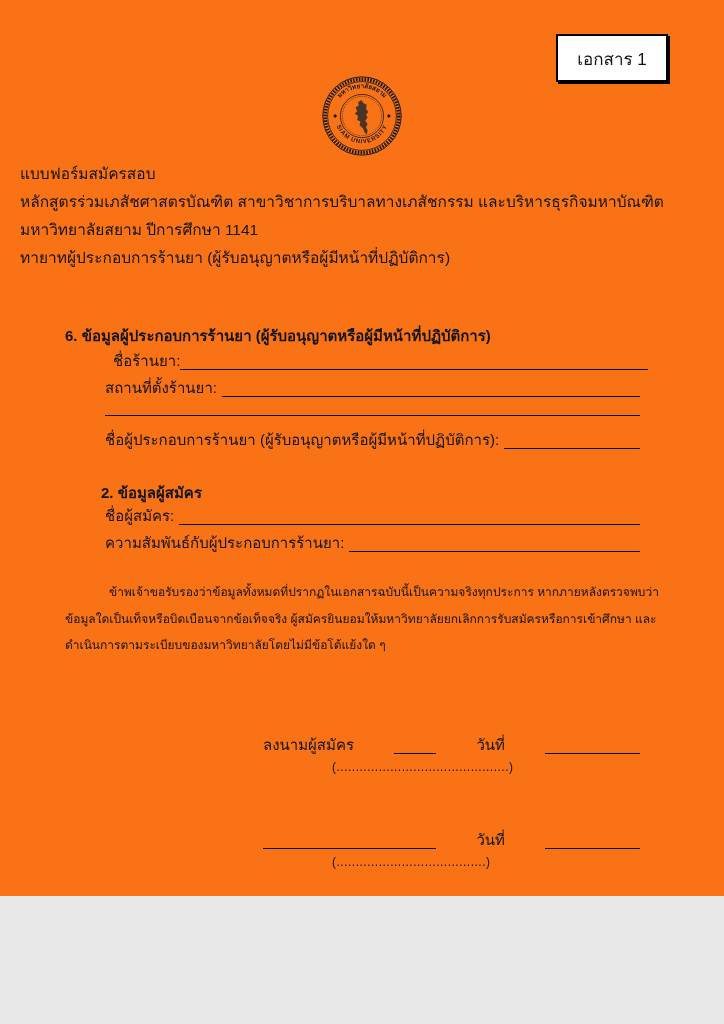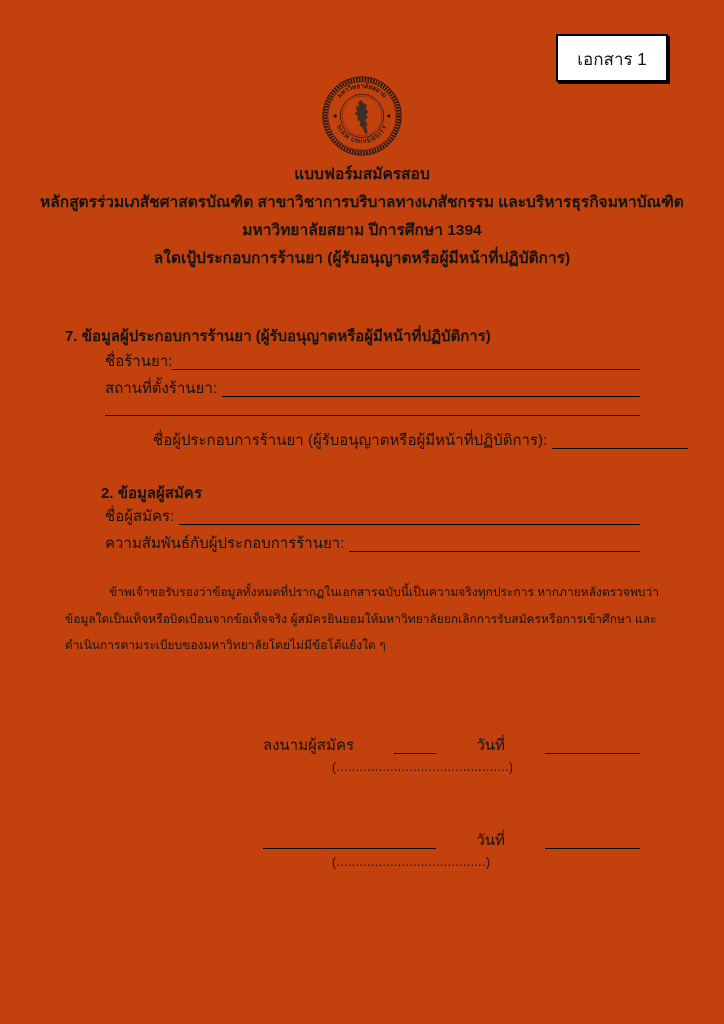--- a/index.html
+++ b/index.html
@@ -1,40 +1,40 @@
 <!DOCTYPE html>
 <html><head>
 <meta charset="utf-8">
 <style>
   html,body { margin:0; padding:0; background:#e8e8e8; }
   .page {
     position:relative;
-    width:724px; height:1024px;
+    width:724px; height:896px;
     margin:0 auto;
-    background:#c2410c;
+    background:#f97316;
     font-family:"Liberation Sans", sans-serif;
     color:#141414;
     overflow:hidden;
   }
   
   .doc-tag {
     position:absolute; top:34px; left:556px;
     width:108px; height:44px;
     border:2px solid #000;
     box-shadow:2px 2px 0 0 #000;
     background:#fff;
     display:flex; align-items:center; justify-content:center;
     font-size:17px;
   }
   
   .seal { position:absolute; top:76px; left:322px; width:80px; height:80px; }
   
   .title-block {
     position:absolute; top:160px; left:20px; width:684px;
-    text-align:center; font-weight:bold;
+    font-weight:normal;
     font-size:15.5px; line-height:28px;
   }
   .title-block div { white-space:nowrap; }
   
   .sec-heading {
     position:absolute; left:65px;
     font-weight:bold; font-size:15px; white-space:nowrap;
   }
   
   .row {
@@ -106,39 +106,39 @@
       <text font-size="7.5" font-weight="bold" fill="#1a1a1a" text-anchor="middle" letter-spacing="1" font-family="Liberation Sans, sans-serif">
         <textPath href="#arcBottom" startOffset="50%">SIAM UNIVERSITY</textPath>
       </text>
       <path d="M49 30 L45 33 L46 37 L42 39 L44 44 L41 47 L45 50 L44 55 L48 57 L47 62 L51 65 L53 70 L56 73 L57 68 L55 64 L57 60 L54 56 L57 52 L55 48 L58 45 L55 41 L56 36 L52 34 Z" fill="#2a2a2a" opacity="0.85"></path>
     </svg>
   </div>
 
   <div class="title-block">
     <div>แบบฟอร์มสมัครสอบ</div>
     <div>หลักสูตรร่วมเภสัชศาสตรบัณฑิต สาขาวิชาการบริบาลทางเภสัชกรรม และบริหารธุรกิจมหาบัณฑิต</div>
-    <div>มหาวิทยาลัยสยาม ปีการศึกษา 1394</div>
-    <div>ลใดเปู้ประกอบการร้านยา (ผู้รับอนุญาตหรือผู้มีหน้าที่ปฏิบัติการ)</div>
+    <div>มหาวิทยาลัยสยาม ปีการศึกษา 1141</div>
+    <div>ทายาทผู้ประกอบการร้านยา (ผู้รับอนุญาตหรือผู้มีหน้าที่ปฏิบัติการ)</div>
   </div>
 
-  <div class="sec-heading" style="top:324px;">7. ข้อมูลผู้ประกอบการร้านยา (ผู้รับอนุญาตหรือผู้มีหน้าที่ปฏิบัติการ)</div>
+  <div class="sec-heading" style="top:324px;">6. ข้อมูลผู้ประกอบการร้านยา (ผู้รับอนุญาตหรือผู้มีหน้าที่ปฏิบัติการ)</div>
 
-  <div class="row" style="top:351px;">
+  <div class="row" style="top:351px;margin-left:8px;">
     <span class="lbl">ชื่อร้านยา:</span>
     <span class="fill"></span>
   </div>
 
   <div class="row" style="top:378px;">
     <span class="lbl">สถานที่ตั้งร้านยา:</span>
     <span class="fill" style="margin-left:5px;"></span>
   </div>
 
   <div class="cont-line" style="top:415px;"></div>
 
-  <div class="row" style="top:430px;margin-left:48px;">
+  <div class="row" style="top:430px;">
     <span class="lbl">ชื่อผู้ประกอบการร้านยา (ผู้รับอนุญาตหรือผู้มีหน้าที่ปฏิบัติการ):</span>
     <span class="fill" style="margin-left:5px;"></span>
   </div>
 
   <div class="sec-heading" style="top:481px;margin-left:36px;">2. ข้อมูลผู้สมัคร</div>
 
   <div class="row" style="top:506px;">
     <span class="lbl">ชื่อผู้สมัคร:</span>
     <span class="fill" style="margin-left:5px;"></span>
   </div>

